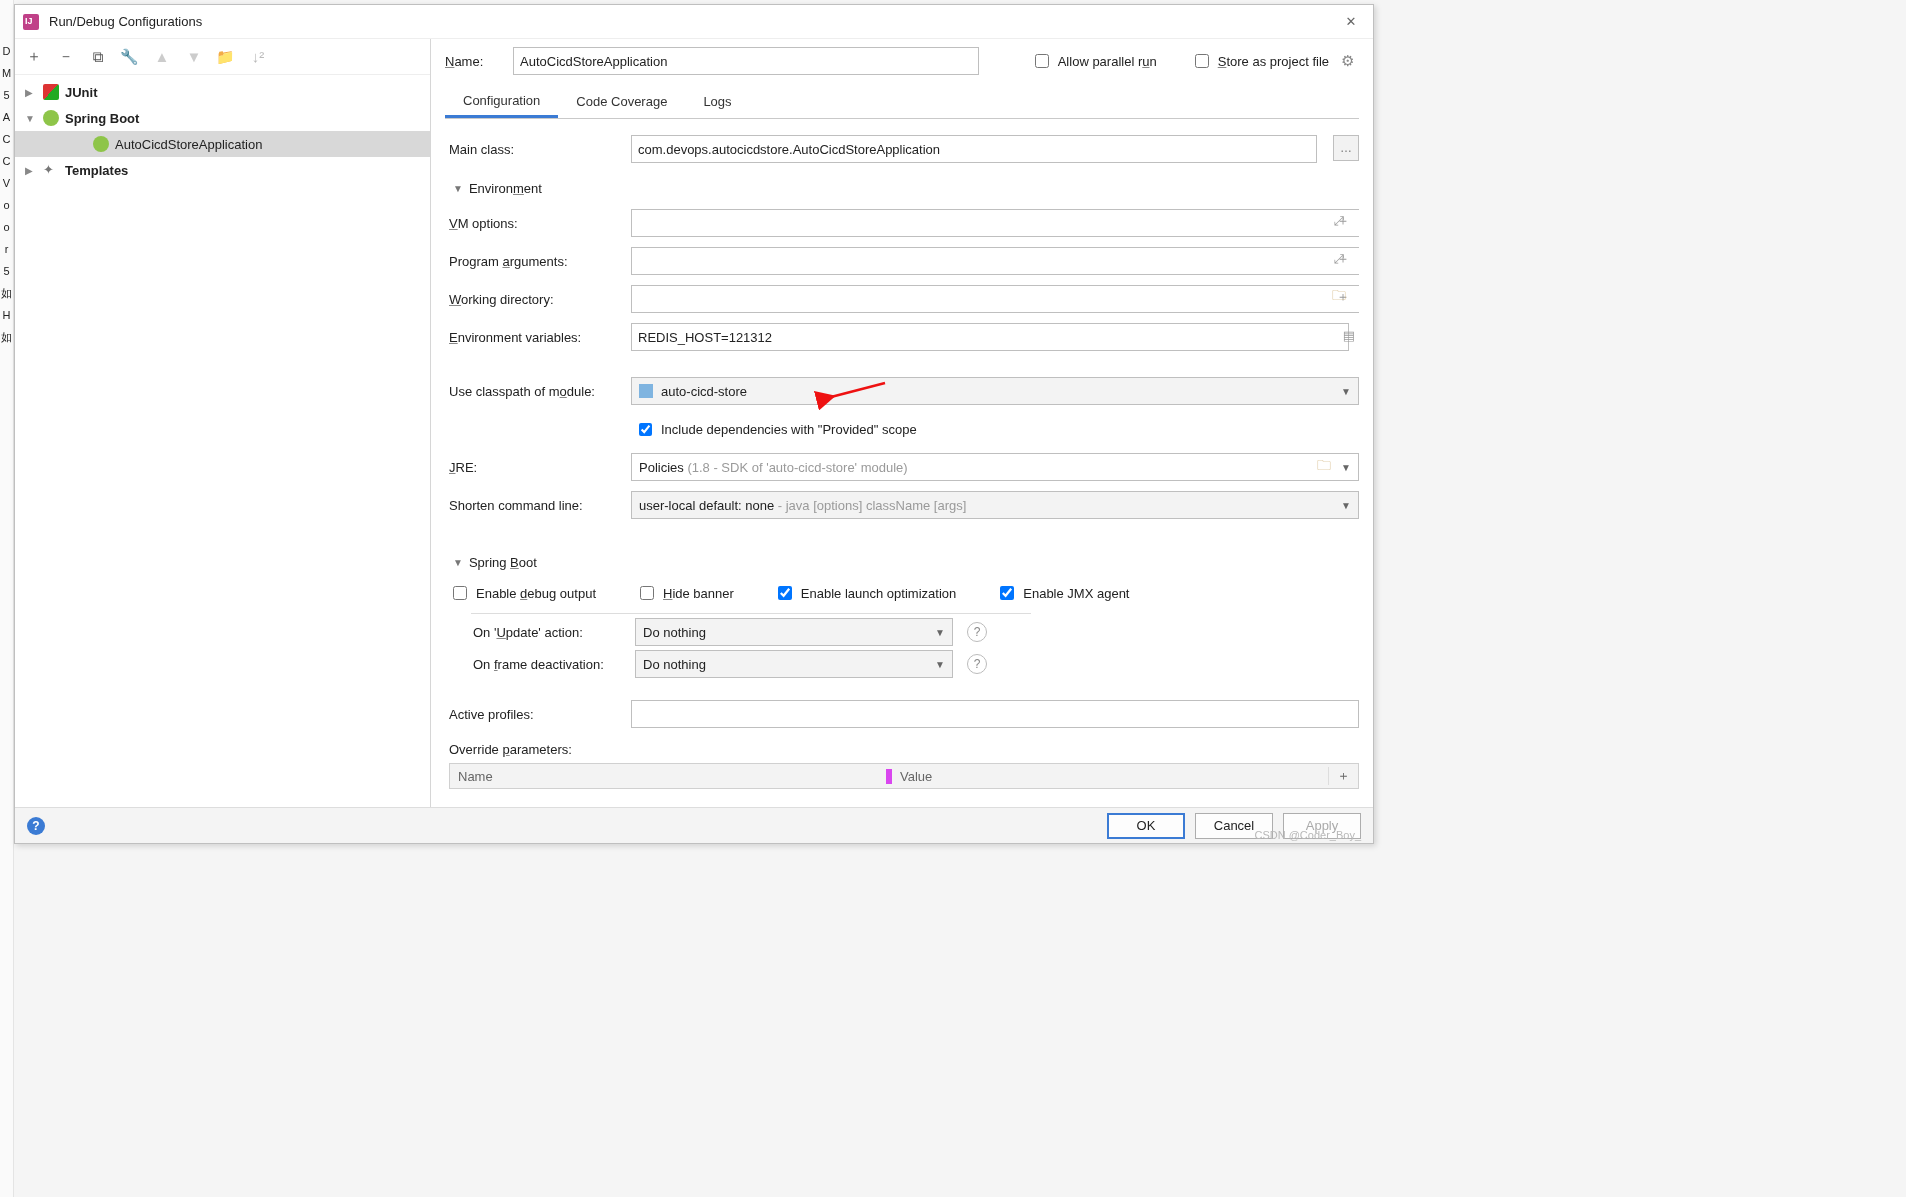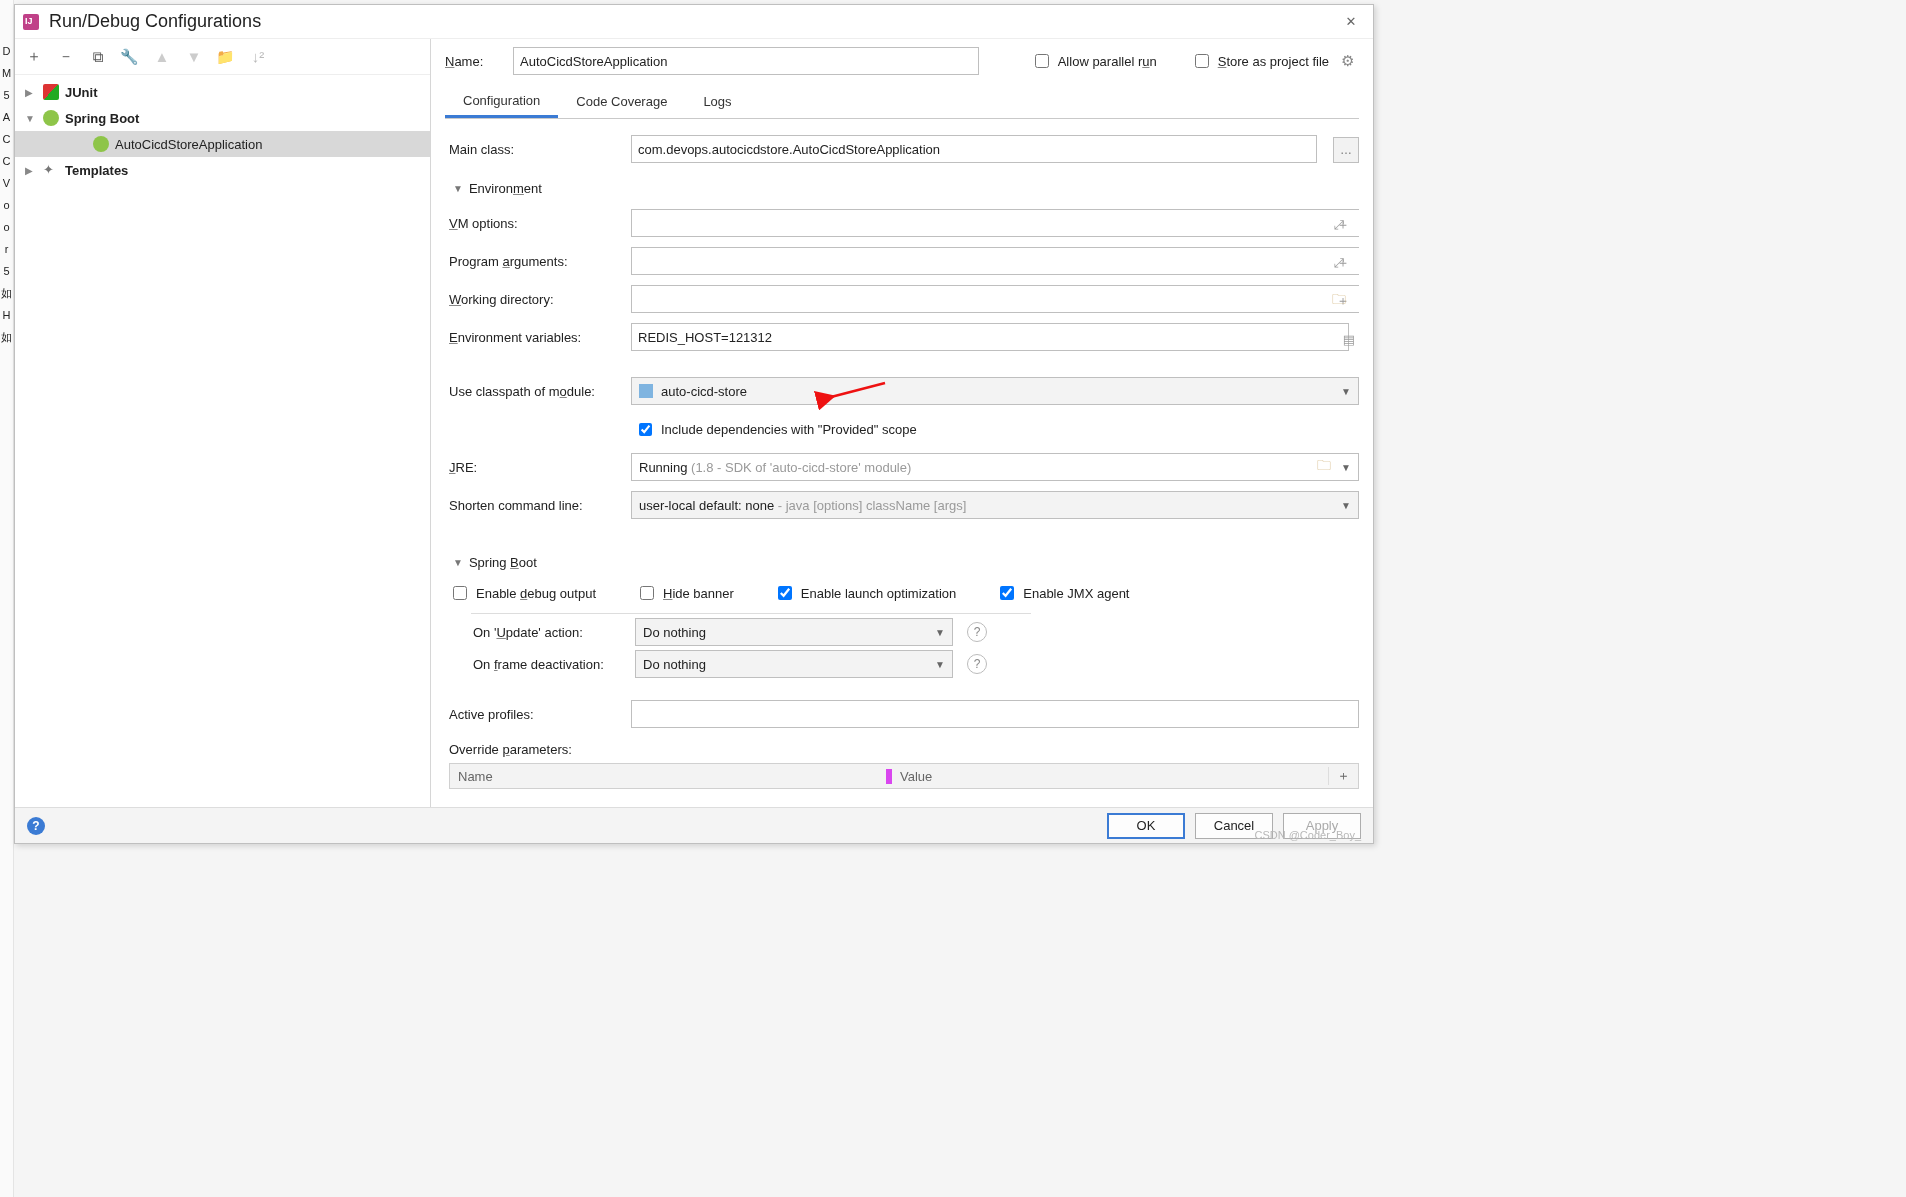--- a/index.html
+++ b/index.html
@@ -3,21 +3,21 @@
 <meta charset="utf-8">
 <style>
 *{box-sizing:border-box;font-family:"Segoe UI",Arial,sans-serif;font-size:13px;color:#222}
 html,body{margin:0;padding:0;width:1906px;height:1197px;background:#f5f5f5;overflow:hidden}
 .left-gutter{position:absolute;left:0;top:0;width:14px;height:1197px;background:#fafafa;border-right:1px solid #e4e4e4;padding-top:40px}
 .left-gutter span{display:block;font-size:11px;line-height:22px;text-align:center}
 .dialog{position:absolute;left:14px;top:4px;width:1360px;height:840px;background:#fff;border:1px solid #bfbfbf;box-shadow:2px 2px 6px rgba(0,0,0,.15)}
 .titlebar{height:34px;display:flex;align-items:center;padding:0 8px;background:#fff;border-bottom:1px solid #eee}
 .titlebar .ij-icon{width:16px;height:16px;background:#c04088;border-radius:2px;margin-right:10px;position:relative}
 .titlebar .ij-icon::after{content:"IJ";position:absolute;font-size:9px;color:#fff;font-weight:bold;top:2px;left:2px}
-.titlebar .title{flex:1;font-size:18px}
+.titlebar .title{flex:1;font-size:13px}
 .titlebar .close{width:28px;height:28px;display:flex;align-items:center;justify-content:center;color:#666;cursor:pointer}
 .body{position:absolute;left:0;top:34px;right:0;bottom:36px;display:flex}
 .sidebar{width:416px;border-right:1px solid #d6d6d6;display:flex;flex-direction:column}
 .toolbar{height:36px;display:flex;align-items:center;gap:10px;padding:0 8px;border-bottom:1px solid #eee}
 .tb-btn{width:22px;height:22px;display:flex;align-items:center;justify-content:center;color:#595959;font-size:15px;cursor:pointer}
 .tree{flex:1;overflow:auto;padding:4px 0}
 .tree-node{display:flex;align-items:center;height:26px;padding-left:10px;cursor:pointer}
 .tree-node.indent2{padding-left:72px}
 .tree-node .arrow{width:12px;color:#888;font-size:10px}
 .tree-node .node-icon{width:16px;height:16px;margin:0 6px}
@@ -36,21 +36,21 @@
 .name-row input{width:466px}
 .ck-row{display:flex;align-items:center;gap:6px}
 .ck-row input[type=checkbox]{width:14px;height:14px}
 .gear{width:18px;height:18px;color:#888;font-size:15px;cursor:pointer}
 .tabs{display:flex;border-bottom:1px solid #c9c9c9;height:34px;margin-top:2px}
 .tab{padding:0 18px;display:flex;align-items:center;cursor:pointer;color:#333}
 .tab.active{border-bottom:3px solid #3b7bd4;font-weight:400}
 .form-scroll{flex:1;overflow:auto;padding:10px 0 0 0}
 .form-row{display:flex;align-items:center;min-height:36px;margin:2px 0}
 .form-row .flabel{width:186px;padding-left:4px}
-.form-row .fvalue{flex:1;display:flex;align-items:flex-end;gap:16px}
+.form-row .fvalue{flex:1;display:flex;align-items:flex-start;gap:16px}
 .form-row input[type=text]{flex:1}
 .iconbtn{width:26px;height:26px;border:1px solid #bfbfbf;background:#f2f2f2;display:flex;align-items:center;justify-content:center;color:#777;font-size:12px;cursor:pointer}
 .inline-icon{width:20px;height:24px;display:flex;align-items:center;justify-content:center;color:#9a9a9a;font-size:13px;cursor:pointer;margin-left:-26px;z-index:2}
 .inline-icons{position:relative;display:flex;margin-left:-50px;gap:2px;z-index:2}
 .section-hdr{display:flex;align-items:center;height:30px;gap:6px;margin-top:6px;padding-left:8px}
 .section-hdr .tri{color:#777;font-size:10px}
 .section-hdr .slabel{font-size:13px}
 .select{display:flex;align-items:center;justify-content:space-between;padding:0 7px;background:#f3f3f3;cursor:pointer}
 .select .caret{color:#666;font-size:10px}
 .select.white{background:#fff}
@@ -237,21 +237,21 @@
           <label class="ck-inline">
             <input type="checkbox" checked="" style="">
               <span>Include dependencies with "Provided" scope</span>
           </label>
         </div>
 
         <div class="form-row">
           <div class="flabel"><span class="u">J</span>RE:</div>
           <div class="fvalue">
             <div class="select white" style="flex:1">
-              <span><span>Running</span><span class="muted"> (1.8 - SDK of 'auto-cicd-store' module)</span></span>
+              <span><span>Policies</span><span class="muted"> (1.8 - SDK of 'auto-cicd-store' module)</span></span>
               <span style="display:flex;gap:10px;align-items:center">
                   <span class="folder-icon">🗀</span>
                   <span class="caret">▼</span>
                 </span>
             </div>
           </div>
         </div>
 
         <div class="form-row">
           <div class="flabel">Shorten command line:</div>

